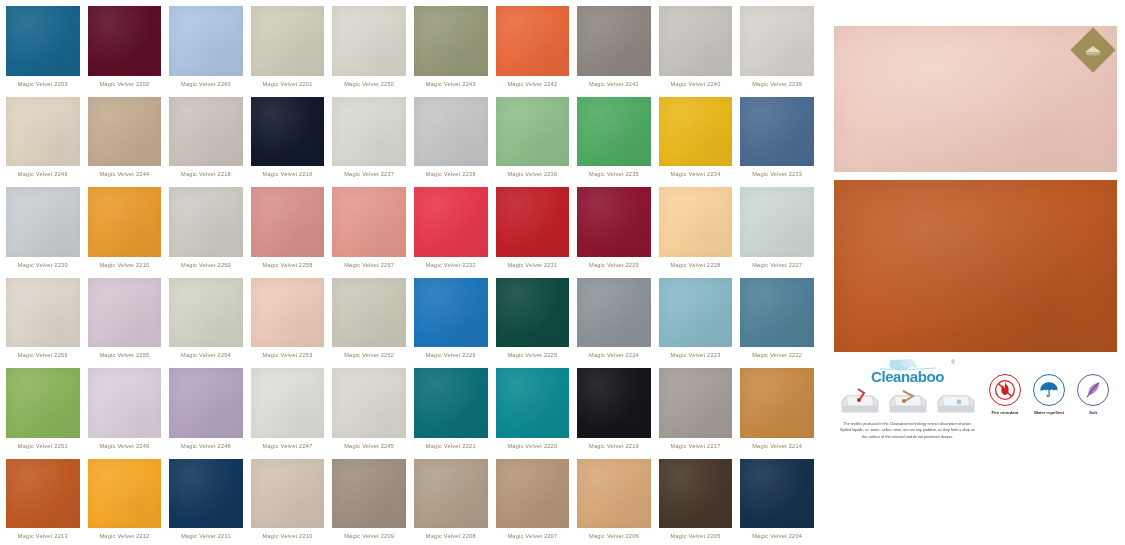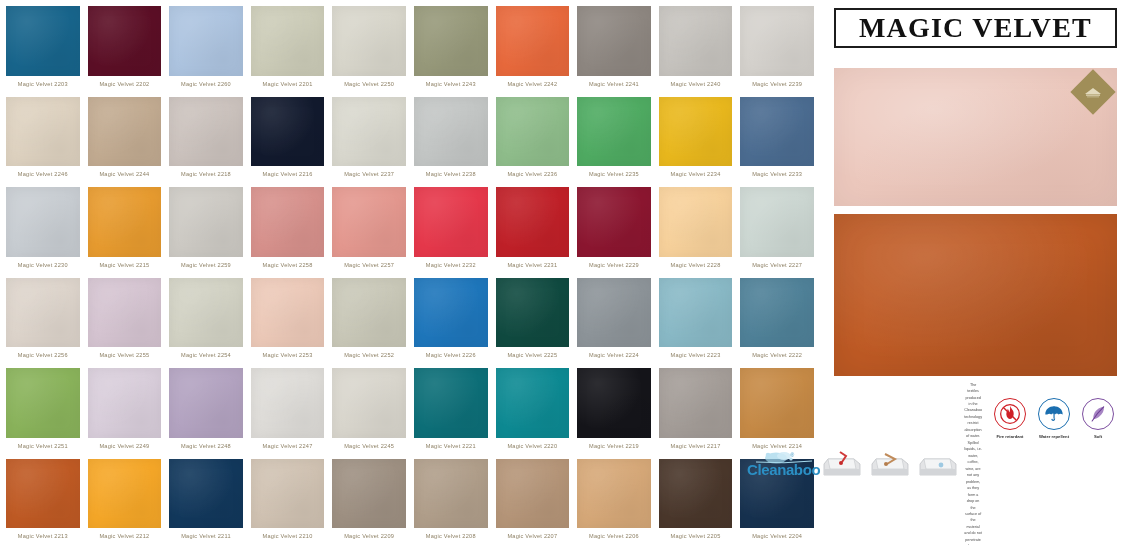--- a/index.html
+++ b/index.html
@@ -142,23 +142,22 @@
   
   .clean-block {
     margin: 6px 0 0 6px;
     display: flex;
     flex: 1 1 auto;
     min-height: 0;
   }
   .clean-left {
     width: 152px;
     display: flex;
-    flex-direction: row;
+    flex-direction: column;
     align-items: center;
-    justify-content: flex-end;
   }
   .clean-logo {
     position: relative;
     height: 26px;
     width: 100%;
     display: flex;
     align-items: flex-end;
     justify-content: center;
   }
   .clean-logo-text {
@@ -478,23 +477,20 @@
         </div>
         <div class="swatch-cell">
           <div class="swatch-chip" style="background: rgb(22, 49, 79);"></div>
           <div class="swatch-label">Magic Velvet 2204</div>
         </div>
       </div>
     </div>
 
   <div class="info-panel">
 
-    <div class="brand-box">
-      <div class="brand-title">MAGIC VELVET</div>
-    </div>
 
     <div class="fabric-a">
       <div class="badge-diamond">
         <svg class="emblem" viewBox="0 0 44 28">
           <path d="M6 18 L22 6 L38 18 Z" fill="#efe7cf" opacity="0.85"></path>
           <rect x="8" y="19" width="28" height="2.4" fill="#efe7cf" opacity="0.85"></rect>
           <rect x="10" y="23" width="24" height="1.6" fill="#efe7cf" opacity="0.6"></rect>
         </svg>
       </div>
     </div>

